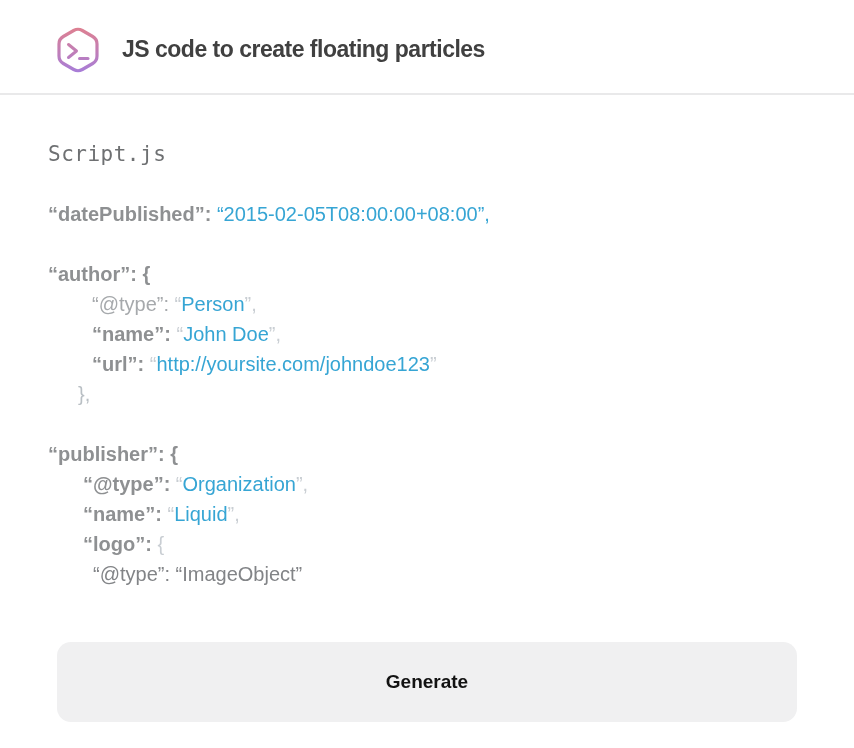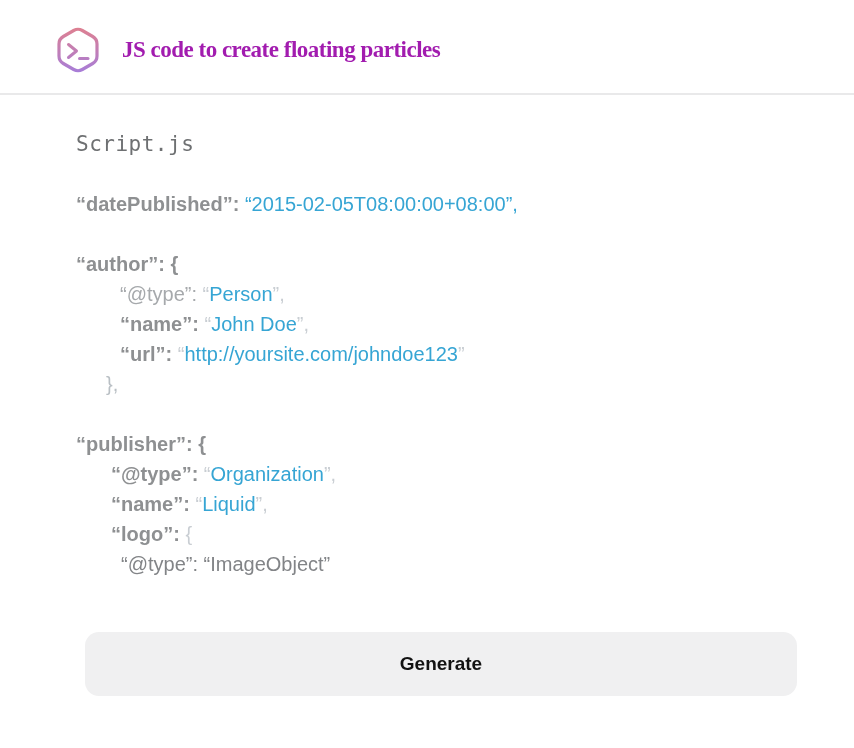--- a/index.html
+++ b/index.html
@@ -29,38 +29,38 @@
     align-items: center;
     height: 95px;
     padding: 6px 37px 0 52px;
     border-bottom: 2px solid var(--divider);
     background: #ffffff;
   }
   .logo { width: 52px; height: 52px; flex: 0 0 auto; }
   .logo svg { display: block; width: 52px; height: 52px; }
   .title {
     margin: 0 0 0 18px;
-    font-family: Liberation Serif, serif;
+    font-family: Liberation Sans, sans-serif;
     font-size: 23px;
     font-weight: 700;
-    color: #a21caf;
+    color: #404040;
     letter-spacing: -0.5px;
     white-space: nowrap;
   }
   .credit-badge {
     margin-left: auto;
     background: var(--badge-bg);
     color: var(--badge-text);
     font-size: 17.5px;
     font-weight: 700;
     padding: 4px 13px 5px 13px;
     border-radius: 7px;
     white-space: nowrap;
   }
-  .main { padding: 37px 48px 0 48px; margin-left: 28px; }
+  .main { padding: 47px 48px 0 48px; }
   .filename {
     margin: 0 0 33px 0;
     font-family: "DejaVu Sans Mono", monospace;
     font-size: 21px;
     font-weight: 500;
     color: #6e7072;
     letter-spacing: 0.5px;
   }
   .code {
     font-size: 20px;
@@ -72,21 +72,21 @@
   .tok-k  { color: var(--tok-key); font-weight: bold; }
   .tok-kl { color: var(--tok-key-light); }
   .tok-p  { color: var(--tok-punct); }
   .tok-b  { color: var(--tok-brace); }
   .tok-v  { color: var(--accent-blue); }
   .tok-g  { color: var(--tok-gray-value); }
   .button-row { padding: 53px 9px 0 9px; }
   .generate {
     display: block;
     width: 100%;
-    height: 64px;
+    height: 80px;
     border: none;
     border-radius: 14px;
     background: var(--button-bg);
     color: #121212;
     font-family: "Liberation Sans", sans-serif;
     font-size: 19px;
     font-weight: 700;
     cursor: pointer;
   }
   .logo-hex { stroke-width: 3.2; fill: none; }

